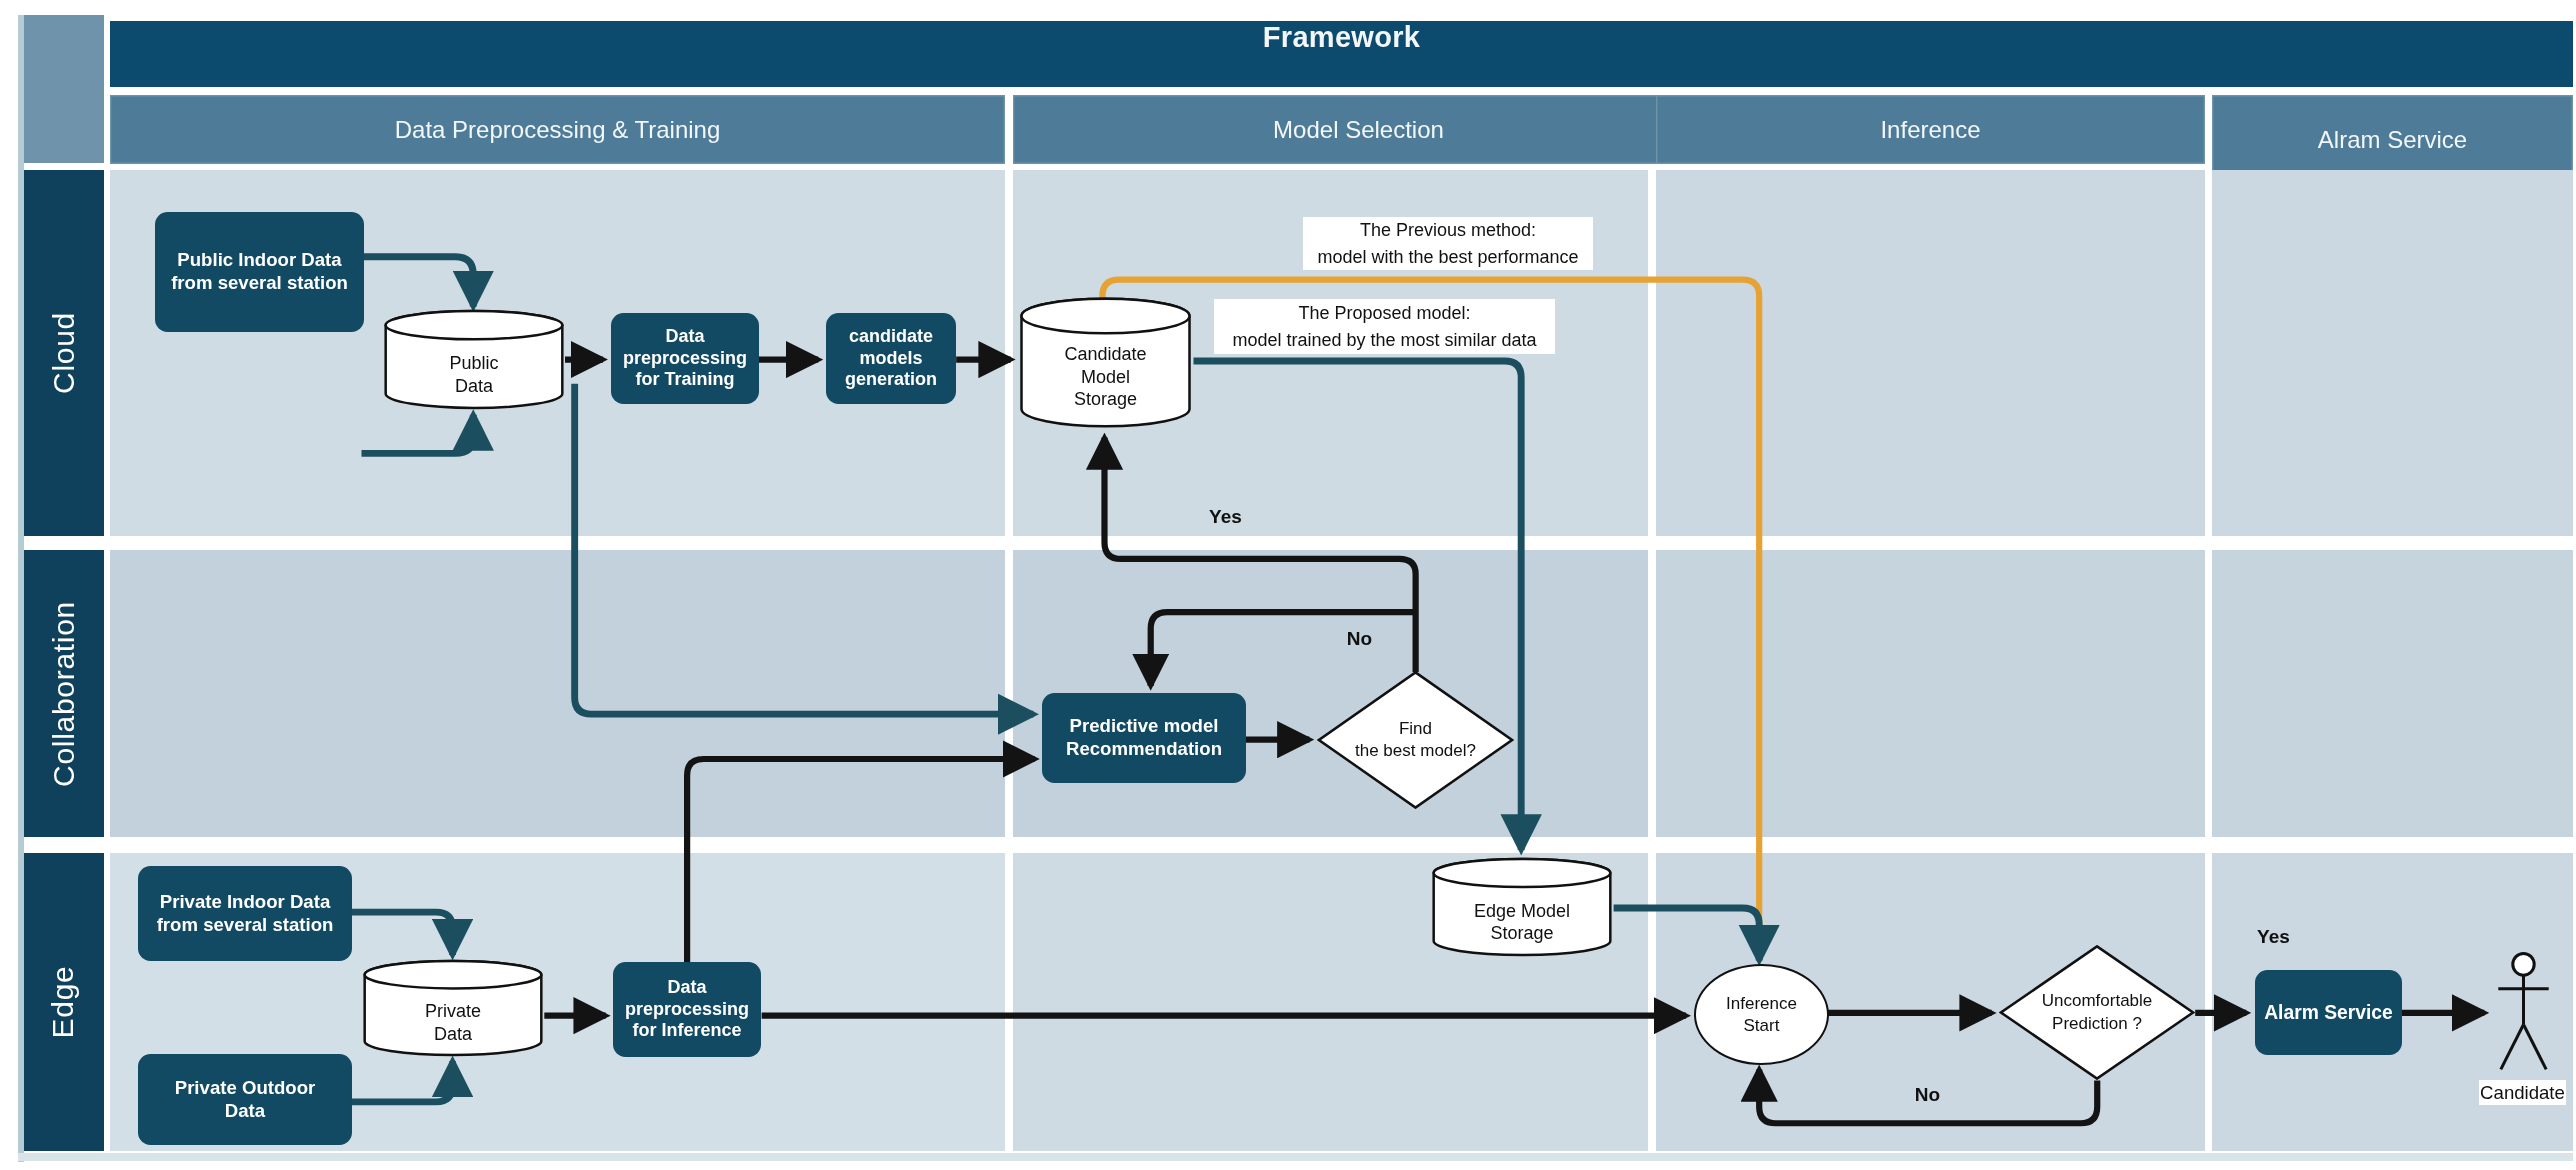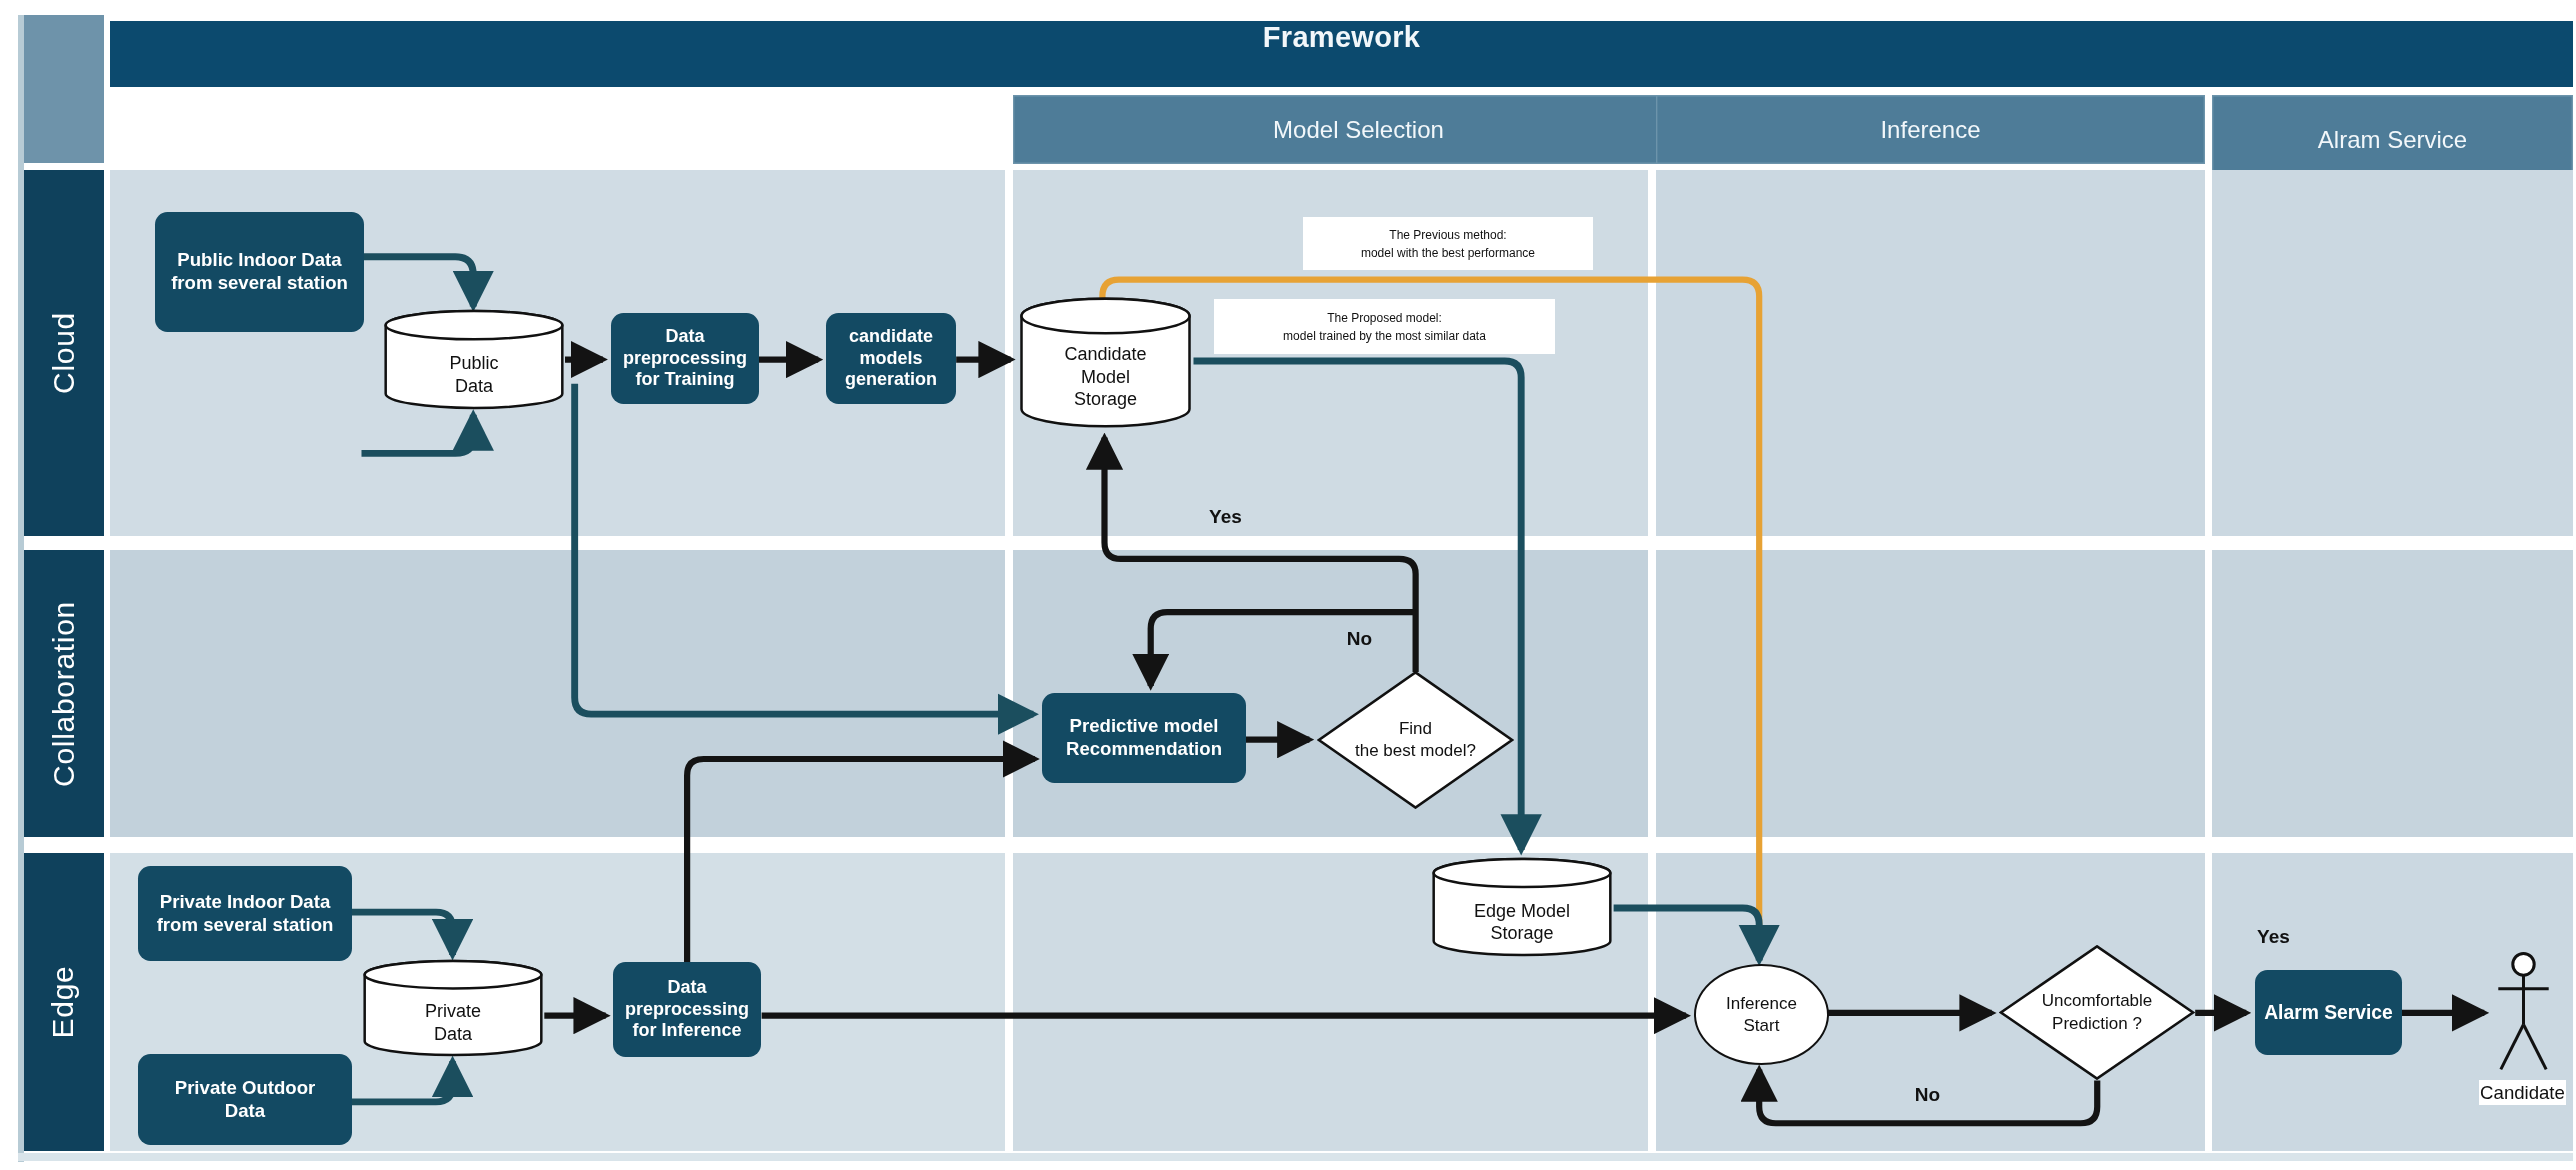--- a/index.html
+++ b/index.html
@@ -34,39 +34,42 @@
   .box{background:#134a63;border-radius:12.4px;display:flex;align-items:center;justify-content:center;text-align:center;}
   .box span{color:#ffffff;font-size:18.6px;font-weight:bold;line-height:1.22;white-space:pre-line;}
   .cyl svg,.dmd svg{position:absolute;left:0;top:0;width:100%;height:100%;}
   .cyl-label{position:absolute;left:0;right:0;top:30%;bottom:0;display:flex;align-items:center;justify-content:center;text-align:center;color:#111;font-size:18px;line-height:1.25;white-space:pre-line;}
   .dmd-label{position:absolute;inset:0;display:flex;align-items:center;justify-content:center;text-align:center;color:#111;font-size:17px;line-height:1.3;white-space:pre-line;}
   .oval{background:#ffffff;border:2.1px solid #111;border-radius:50%;display:flex;align-items:center;justify-content:center;text-align:center;}
   .oval span{color:#111;font-size:17px;line-height:1.25;white-space:pre-line;}
 
   
   .ann{background:#ffffff;display:flex;align-items:center;justify-content:center;text-align:center;z-index:4;}
-  .ann span{color:#111;font-size:12px;line-height:1.5;white-space:pre-line;}
+  .ann span{color:#111;font-size:18px;line-height:1.5;white-space:pre-line;}
   .branch{display:flex;align-items:center;justify-content:center;z-index:4;}
   .branch span{color:#111;font-size:19px;font-weight:bold;}
   .actor-label{background:#ffffff;display:flex;align-items:center;justify-content:center;z-index:4;}
   .actor-label span{color:#111;font-size:18.6px;}
 </style>
 </head>
 <body>
 
 <div class="stage">
 
   <div class="abs left-strip" style="left:18px;top:15px;width:5.5px;height:1147px;"></div>
   <div class="abs bottom-strip" style="left:18px;top:1153px;width:2555px;height:8.3px;"></div>
   <div class="abs corner-block" style="left:23.5px;top:15px;width:80px;height:148px;"></div>
 
   <div class="abs title-bar" style="left:110px;top:21.4px;width:2463px;height:66px;">
     <span>Framework</span>
   </div>
 
+  <div class="abs col-hdr" style="left:110px;top:95px;width:895px;height:69px;">
+    <span>Data Preprocessing &amp; Training</span>
+  </div>
   <div class="abs col-hdr" style="left:1013px;top:95px;width:635px;height:69px;padding-left:28px;">
     <span>Model Selection</span>
   </div>
   <div class="abs col-hdr" style="left:1656px;top:95px;width:549px;height:69px;">
     <span>Inference</span>
   </div>
   <div class="abs col-hdr" style="left:2212px;top:95px;width:361px;height:89px;">
     <span>Alram Service</span>
   </div>
 

